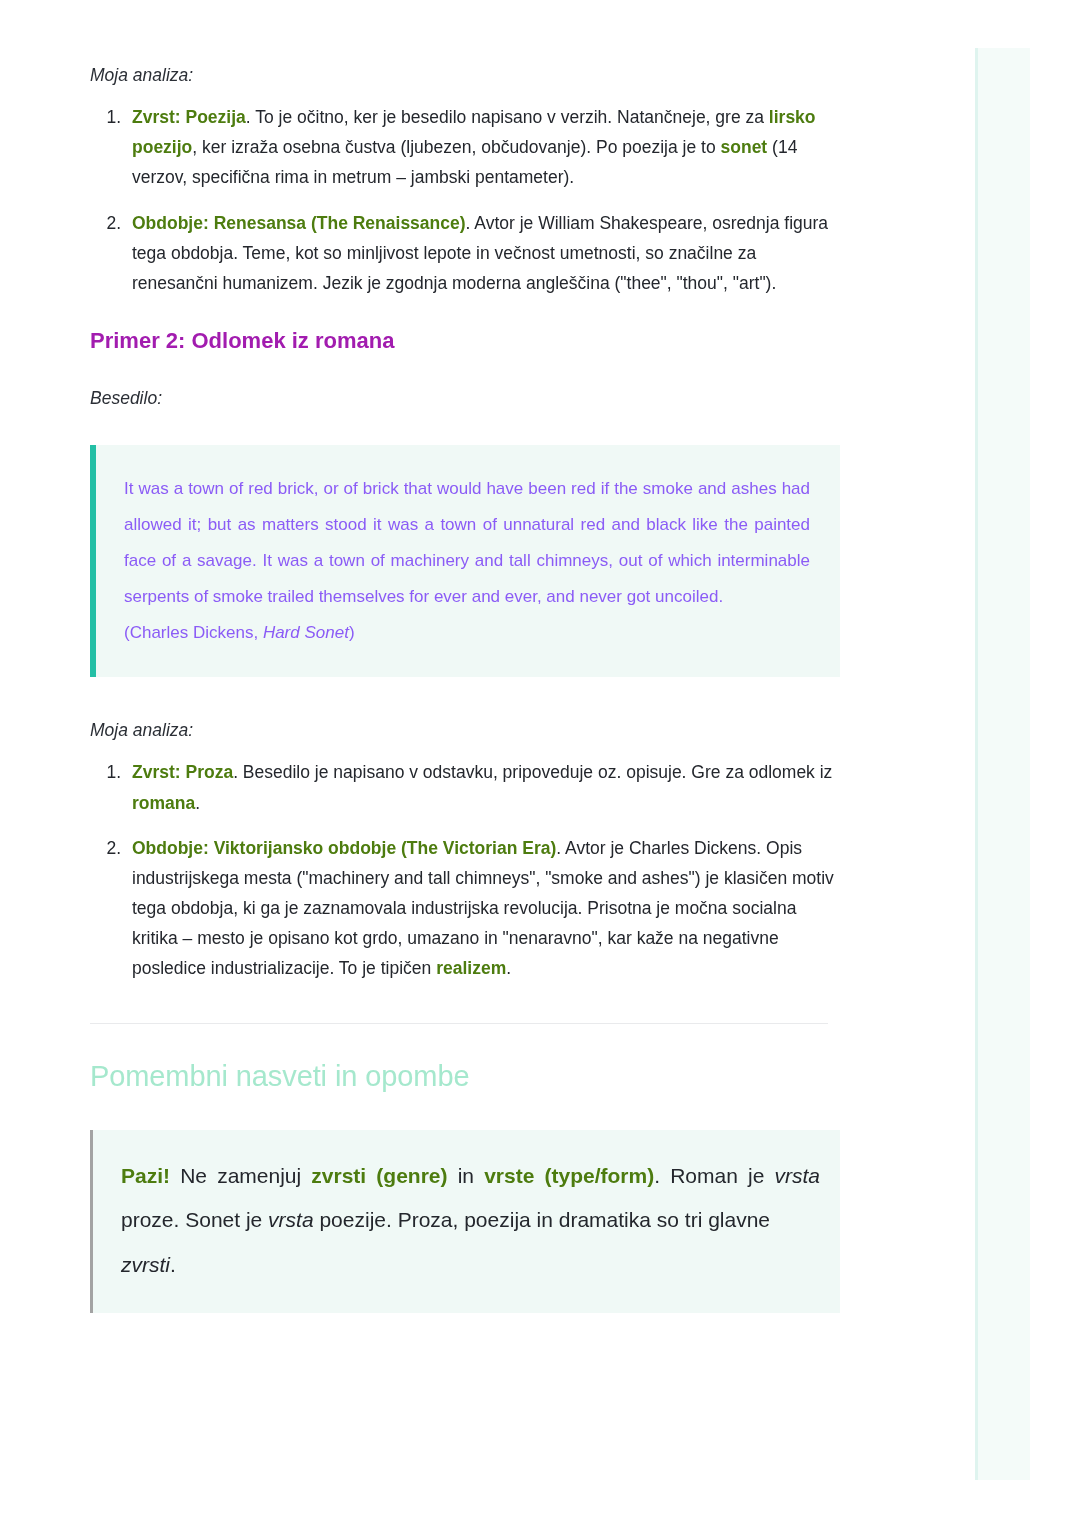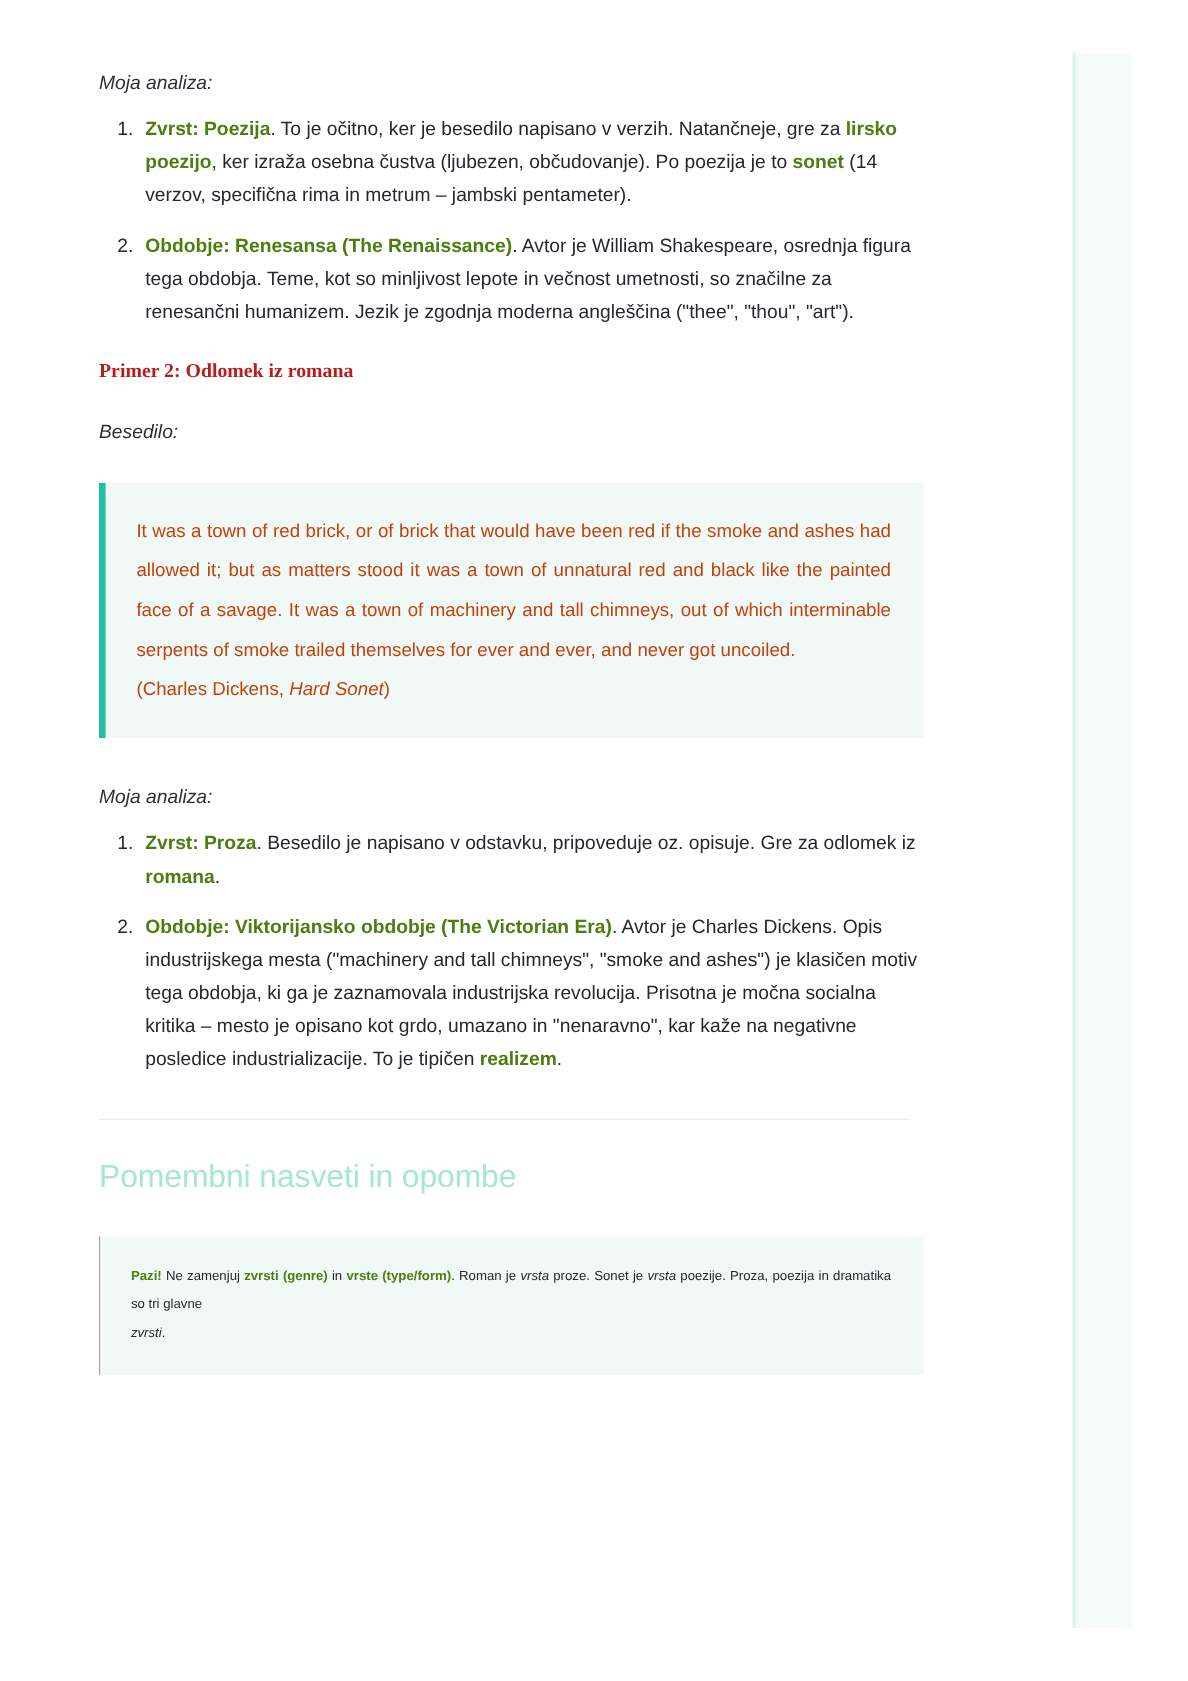--- a/index.html
+++ b/index.html
@@ -53,35 +53,34 @@
     font-size: 17.5px;
     line-height: 1.72;
     color: #24272d;
     margin-bottom: 15px;
     padding-left: 6px;
   }
   ol.analysis > li:last-child { margin-bottom: 0; }
   ol.analysis b, .callout b, .quote b { font-weight: 700; color: #4d7c0f; }
 
   .section-head {
-    font-size: 18px;
+    font-size: 22px;
     font-weight: 700;
-    color: #b91c1c;
+    color: #a21caf;
     margin: 26px 0 0 0;
     line-height: 1.5;
-    font-family: Liberation Serif, serif;
   }
 
   .quote {
     background: #f0f9f6;
     border-left: 6px solid #23bfa5;
     padding: 26px 30px 26px 28px;
     font-size: 17px;
     line-height: 2.12;
-    color: #c2410c;
+    color: #8b5cf6;
     text-align: justify;
     margin: 0;
   }
   .quote .tail { text-align: left; display: block; }
   .quote i, .callout i { font-style: italic; }
 
   .divider {
     height: 1px;
     background: #e9eaec;
     border: 0;
@@ -93,23 +92,23 @@
     font-size: 29px;
     font-weight: 400;
     color: #a5e8cd;
     margin: 0;
     line-height: 1.3;
     letter-spacing: -0.1px;
   }
 
   .callout {
     background: #f0f9f6;
-    border-left: 1px solid #a3a3a3;
-    padding: 24px 30px 26px 28px;
-    font-size: 12px;
+    border-left: 3px solid #a3a3a3;
+    padding: 24px 20px 26px 28px;
+    font-size: 21px;
     line-height: 2.12;
     color: #24272d;
     text-align: justify;
   }
   .callout .tail { text-align: left; display: block; }
 
   .watermark {
     position: absolute;
     right: 68px;
     top: 1502px;

